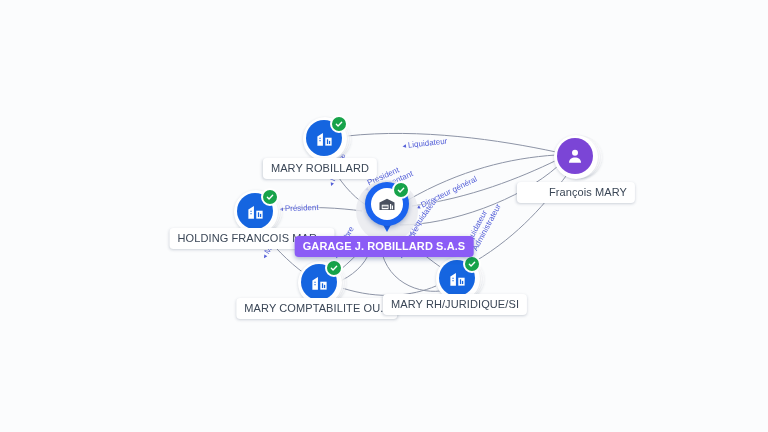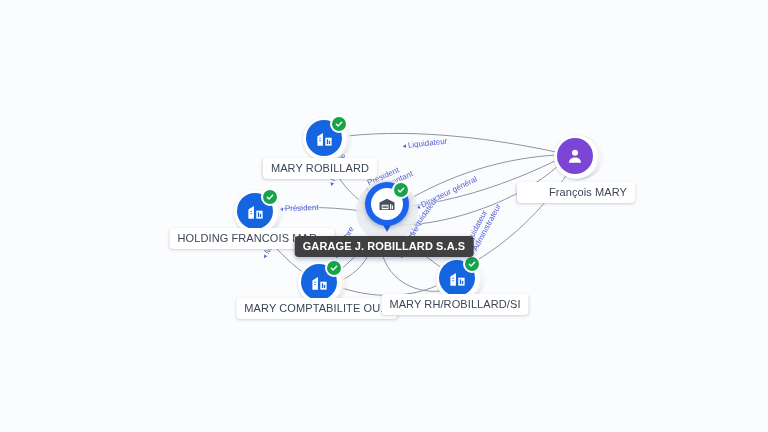--- a/index.html
+++ b/index.html
@@ -61,21 +61,21 @@
 
   
   .label{
     position:absolute;transform:translateX(-50%);
     background:#ffffff;color:#3a4656;
     font-size:11px;line-height:13px;letter-spacing:.1px;
     padding:4px 8px;border-radius:4px;white-space:nowrap;
     box-shadow:0 1px 3px rgba(40,60,90,.22);
   }
   .label.selected{
-    background:#404040;color:#ffffff;font-weight:700;
+    background:#8b5cf6;color:#ffffff;font-weight:700;
     box-shadow:0 2px 5px rgba(20,50,120,.35);
   }
 
   
   .elabel{
     position:absolute;color:#5560d8;font-size:8px;line-height:9px;
     white-space:nowrap;transform-origin:0 50%;
     text-shadow:0 0 3px #fbfcfd,0 0 3px #fbfcfd,0 0 2px #fbfcfd;
     pointer-events:none;
   }
@@ -237,16 +237,16 @@
          </div>
 
        </div>
       </div>
     </div>
   <div id="label-layer">
       <div class="label" style="left: 320px; top: 158px;">MARY ROBILLARD</div>
       <div class="label" style="left: 252px; top: 228px;">HOLDING FRANCOIS MAR...</div>
       <div class="label selected" style="left: 384px; top: 236px;">GARAGE J. ROBILLARD S.A.S</div>
       <div class="label" style="left: 317px; top: 298px;">MARY COMPTABILITE OU...</div>
-      <div class="label" style="left: 455px; top: 294px;">MARY RH/ROBILLARD/SI</div>
+      <div class="label" style="left: 455px; top: 294px;">MARY RH/JURIDIQUE/SI</div>
       <div class="label" style="left: 576px; top: 182px; padding-left: 32px;">François MARY</div>
     </div>
 </div>
 
 </body></html>

